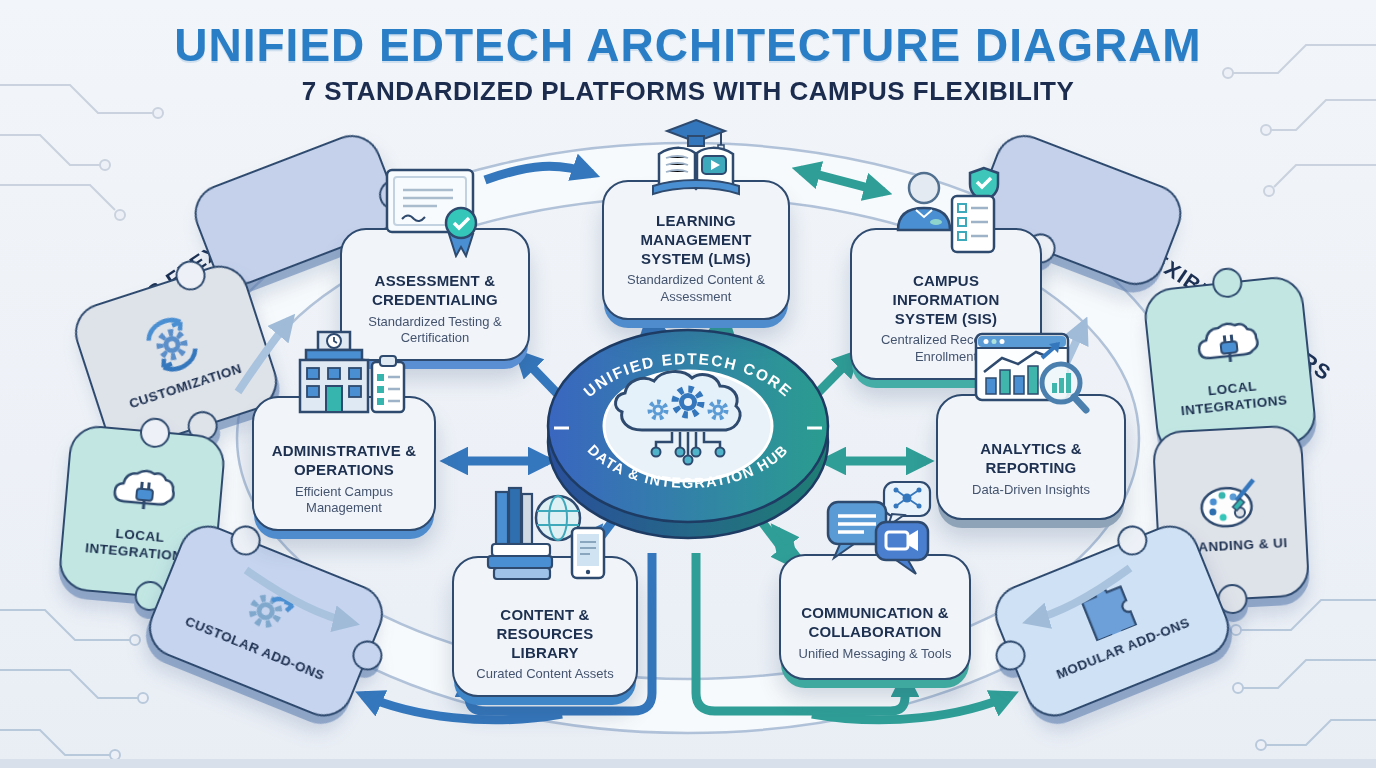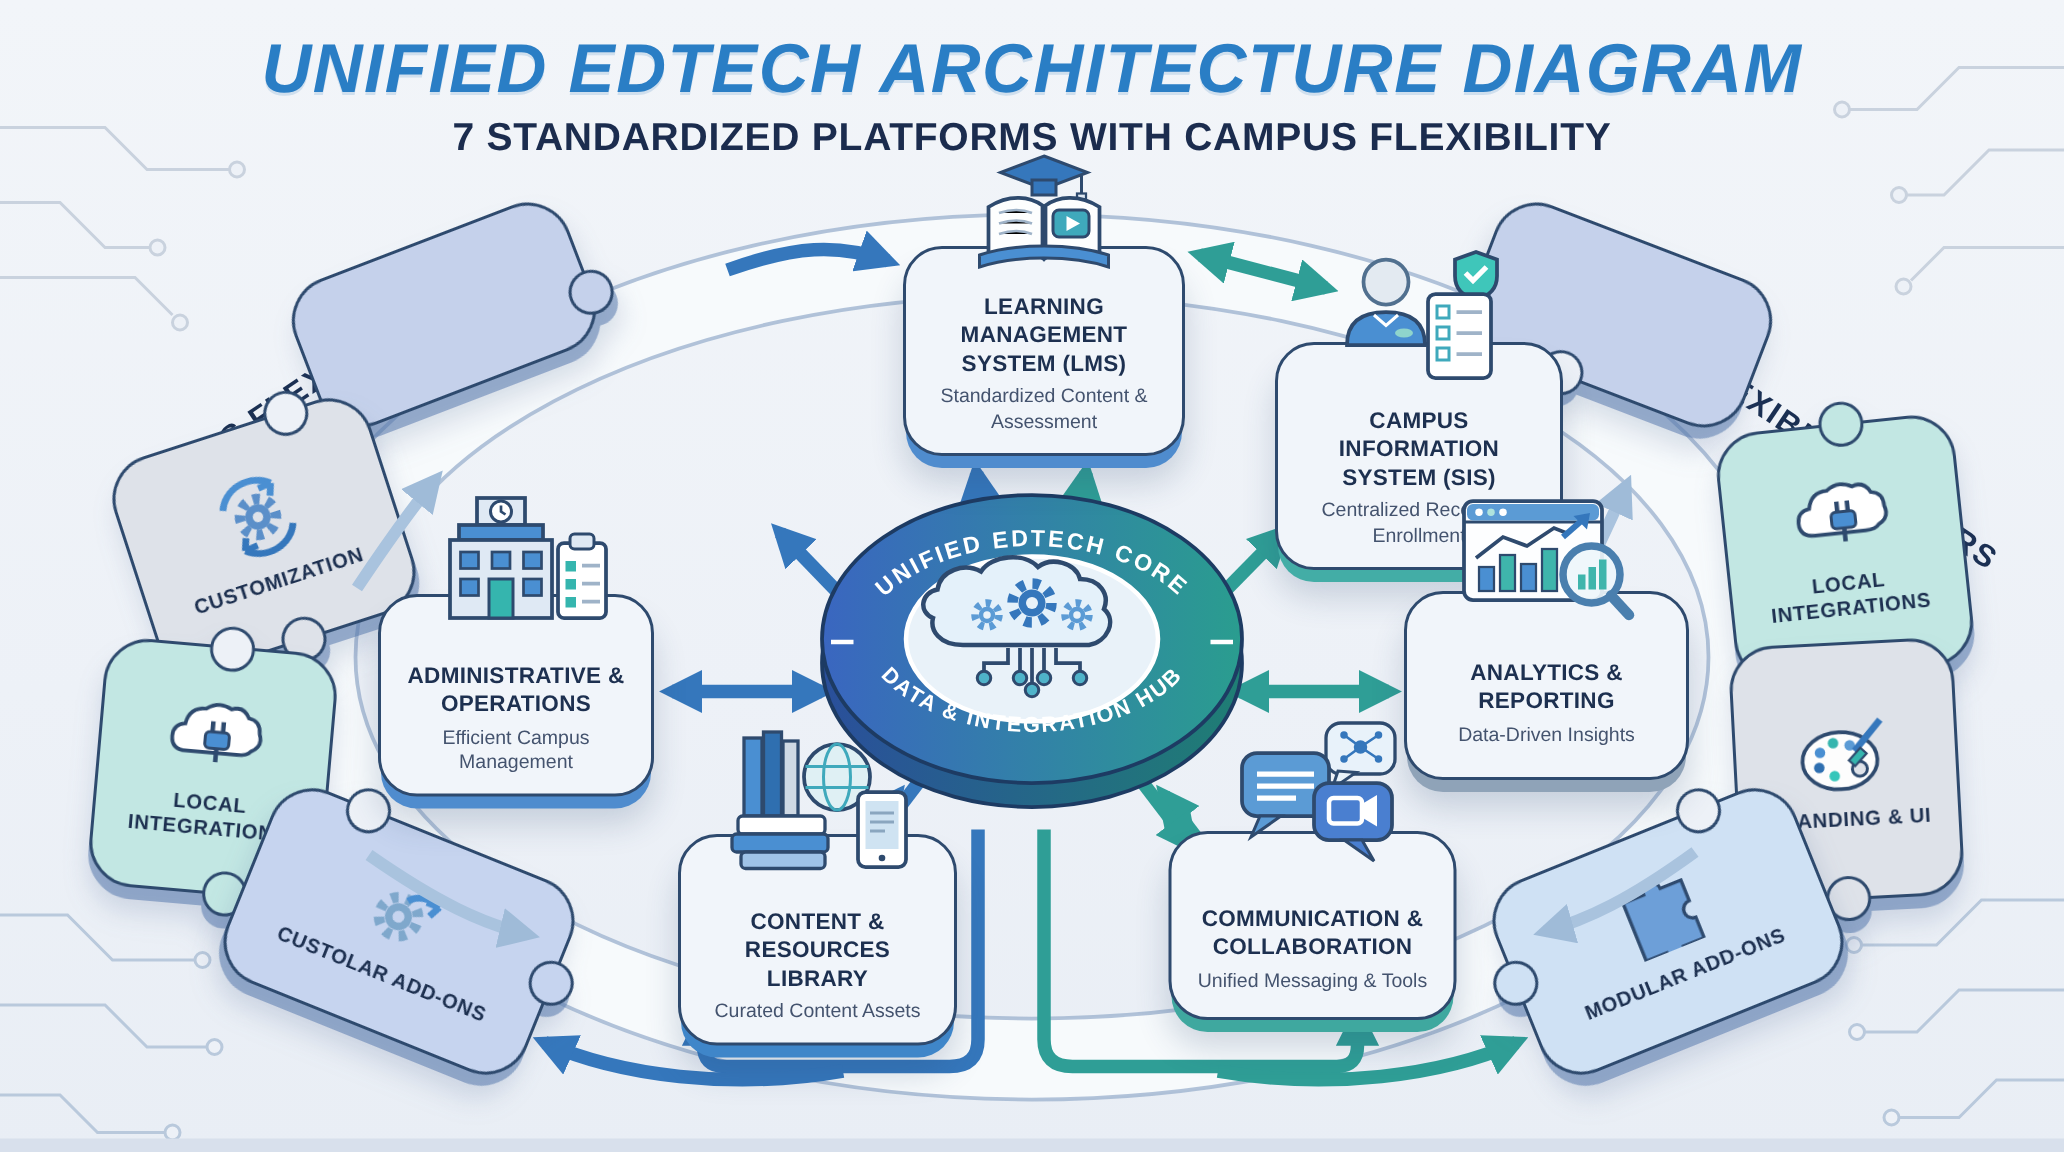--- a/index.html
+++ b/index.html
@@ -2,21 +2,21 @@
 <html><head>
 <meta charset="utf-8">
 <style>
   html,body{margin:0;padding:0;background:#e7ecf3;}
   .stage{position:relative;width:1376px;height:768px;overflow:hidden;
     background:linear-gradient(180deg,#f2f5f9 0%,#edf1f7 60%,#e9eef5 100%);
     font-family:"Liberation Sans",sans-serif;}
   
   .hdr{position:absolute;top:18px;left:0;width:100%;text-align:center;z-index:6;}
   .hdr-title{font-size:46px;font-weight:800;letter-spacing:1px;color:#2a7ec5;
-    text-shadow:0 2px 0 rgba(180,205,230,.55);font-style:italic;}
+    text-shadow:0 2px 0 rgba(180,205,230,.55);}
   .hdr-sub{margin-top:4px;font-size:26px;font-weight:800;letter-spacing:.5px;color:#1b2c4e;}
   
   .ring-svg{position:absolute;left:0;top:0;z-index:1;}
   .arrows{position:absolute;left:0;top:0;z-index:2;}
   .arrows-top{position:absolute;left:0;top:0;z-index:4;pointer-events:none;}
   .hub{position:absolute;left:540px;top:318px;z-index:4;}
   .circuit{position:absolute;z-index:0;}
   .bottom-strip{position:absolute;left:0;bottom:0;width:100%;height:9px;background:#d8e0ec;z-index:0;}
   
   .card{position:absolute;z-index:5;background:#f1f5fa;border:2.5px solid #2e4a6e;
@@ -288,41 +288,58 @@
       <g fill="#4fb3c9" stroke="#2e4a6e" stroke-width="2">
         <circle cx="116" cy="134" r="4.5"></circle>
           <circle cx="140" cy="134" r="4.5"></circle>
           <circle cx="148" cy="142" r="4.5"></circle>
         <circle cx="156" cy="134" r="4.5"></circle>
           <circle cx="180" cy="134" r="4.5"></circle>
       </g>
     </g>
   </svg>
 
-  <div class="card" style="--edge:#4f8cce;left:602px;top:164px;width:188px;min-height:118px;padding-top:30px">
+  <div class="card" style="--edge:#4f8cce;left:602px;top:180px;width:188px;min-height:118px;padding-top:30px">
     <div class="card-icon" style="top:-64px">
       <svg width="122" height="80" viewBox="0 0 122 80">
         <polygon points="61,2 90,13 61,24 32,13" fill="#3577bc" stroke="#2e4a6e" stroke-width="2"></polygon>
         <rect x="53" y="18" width="16" height="10" fill="#3577bc" stroke="#2e4a6e" stroke-width="2"></rect>
         <path d="M86,15 v12" stroke="#2e4a6e" stroke-width="2"></path>
           <rect x="83" y="27" width="6" height="7" fill="#dfe9f4" stroke="#2e4a6e" stroke-width="1.5"></rect>
         <path d="M24,36 C38,27 52,29 60,35 L60,70 C52,64 38,62 24,68 Z" fill="#fdfefe" stroke="#2e4a6e" stroke-width="2.5"></path>
         <path d="M98,36 C84,27 70,29 62,35 L62,70 C70,64 84,62 98,68 Z" fill="#fdfefe" stroke="#2e4a6e" stroke-width="2.5"></path>
         <g stroke="#9fb3c8" stroke-width="1.8">
             <path d="M31,40 q12,-4 22,0 M31,47 q12,-4 22,0 M31,54 q12,-4 22,0"></path>
           </g>
         <path d="M18,68 C42,60 80,60 104,68 L104,76 C80,68 42,68 18,76 Z" fill="#4a8fd2" stroke="#2e4a6e" stroke-width="2"></path>
         <rect x="67" y="38" width="24" height="18" rx="4" fill="#3fa9bc" stroke="#2e4a6e" stroke-width="2"></rect>
         <polygon points="76,42 76,52 85,47" fill="#ffffff"></polygon>
       </svg>
     </div>
     <div class="card-title">LEARNING MANAGEMENT SYSTEM (LMS)</div>
     <div class="card-sub">Standardized Content &amp; Assessment</div>
   </div>
 
+  <div class="card" style="--edge:#5b8fd4;left:340px;top:228px;width:190px;min-height:132px;padding-top:42px">
+    <div class="card-icon" style="top:-64px">
+      <svg width="116" height="92" viewBox="0 0 116 92">
+        <rect x="10" y="4" width="86" height="62" rx="5" fill="#f8fbfd" stroke="#2e4a6e" stroke-width="2.5"></rect>
+        <rect x="17" y="11" width="72" height="48" rx="3" fill="none" stroke="#c3d2e0" stroke-width="2"></rect>
+        <g stroke="#a9bccd" stroke-width="2.5">
+            <path d="M26,24 h50 M26,32 h50 M26,40 h34"></path>
+          </g>
+        <path d="M25,53 q6,-7 12,0 q5,5 11,-2" stroke="#2e4a6e" stroke-width="2" fill="none"></path>
+        <polygon points="72,68 79,90 84,81 89,90 96,68" fill="#4a8fd2" stroke="#2e4a6e" stroke-width="2"></polygon>
+        <circle cx="84" cy="57" r="15" fill="#35c6ba" stroke="#2e4a6e" stroke-width="2.5"></circle>
+        <path d="M77,57 l5,5 l10,-10" stroke="#ffffff" stroke-width="3.5" fill="none"></path>
+      </svg>
+    </div>
+    <div class="card-title">ASSESSMENT &amp; CREDENTIALING</div>
+    <div class="card-sub">Standardized Testing &amp; Certification</div>
+  </div>
 
   <div class="card" style="--edge:#43ada6;left:850px;top:228px;width:192px;min-height:132px;padding-top:42px">
     <div class="card-icon" style="top:-66px">
       <svg width="120" height="94" viewBox="0 0 120 94">
         <path d="M98,4 l-14,5 v11 q0,12 14,16 q14,-4 14,-16 v-11 z" fill="#3fc6ba" stroke="#2e4a6e" stroke-width="2.5"></path>
         <path d="M91,18 l5,5 l9,-9" stroke="#ffffff" stroke-width="3.5" fill="none"></path>
         <circle cx="38" cy="24" r="15" fill="#e3eaf1" stroke="#51708f" stroke-width="2.5"></circle>
         <path d="M12,66 Q12,44 38,44 Q64,44 64,66 Z" fill="#4a8fd2" stroke="#2e4a6e" stroke-width="2.5"></path>
         <path d="M30,46 l8,7 l8,-7" fill="none" stroke="#ffffff" stroke-width="2"></path>
         <ellipse cx="50" cy="58" rx="6" ry="3" fill="#8fd4cc"></ellipse>

